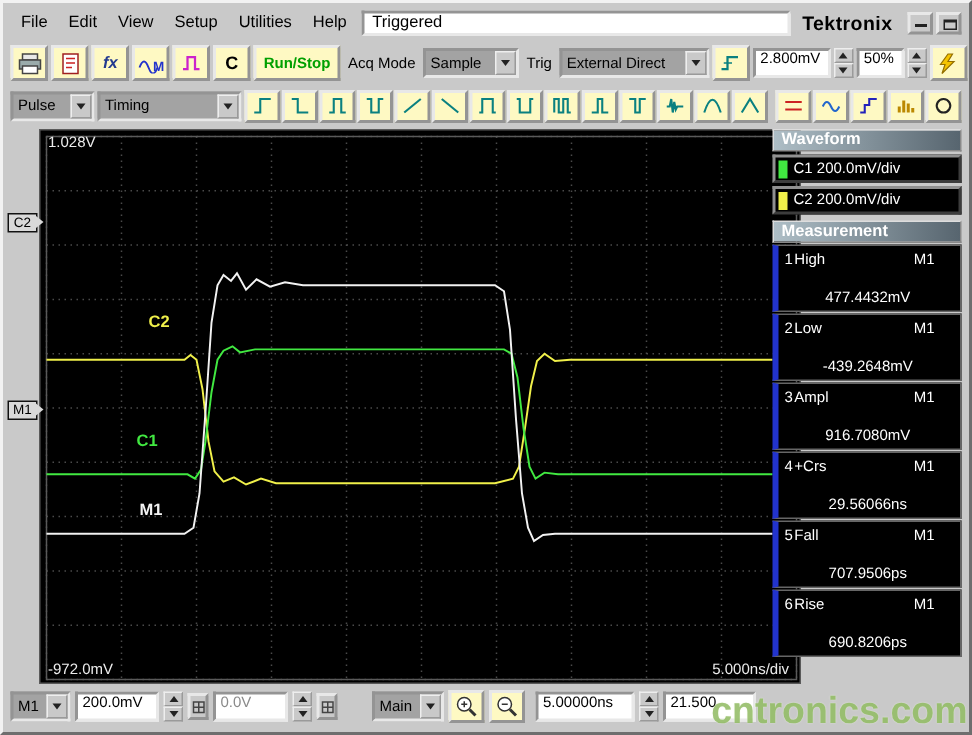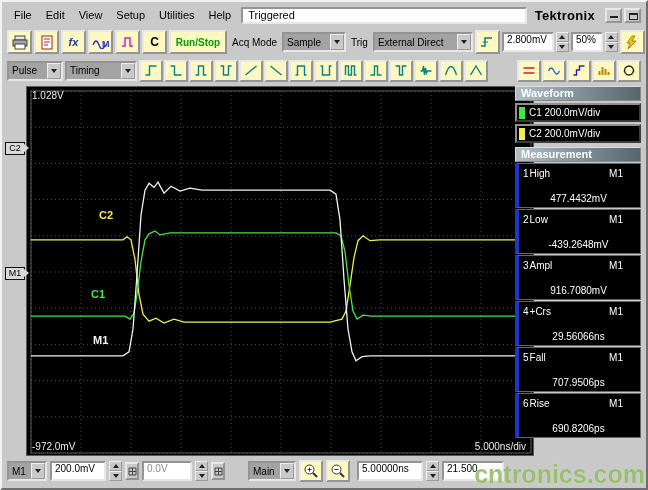--- a/index.html
+++ b/index.html
@@ -162,21 +162,21 @@
     </div>
   </div>
 
   <div class="toolbar tb2">
     <div class="select" style="width:56px">
       <span class="sval">Pulse</span>
       <span class="sarrow">
           <span class="tri-d"></span>
         </span>
     </div>
-    <div class="select" style="width:72px">
+    <div class="select" style="width:96px">
       <span class="sval">Timing</span>
       <span class="sarrow">
           <span class="tri-d"></span>
         </span>
     </div>
     <div style="display:flex;gap:1px">
         <div class="tbtn small">
           <svg width="16" height="15" viewBox="0 0 15 15">
             <path d="M2 12 H6 V3 H13" fill="none" stroke="#0a8080" stroke-width="1.4"></path>
           </svg>

